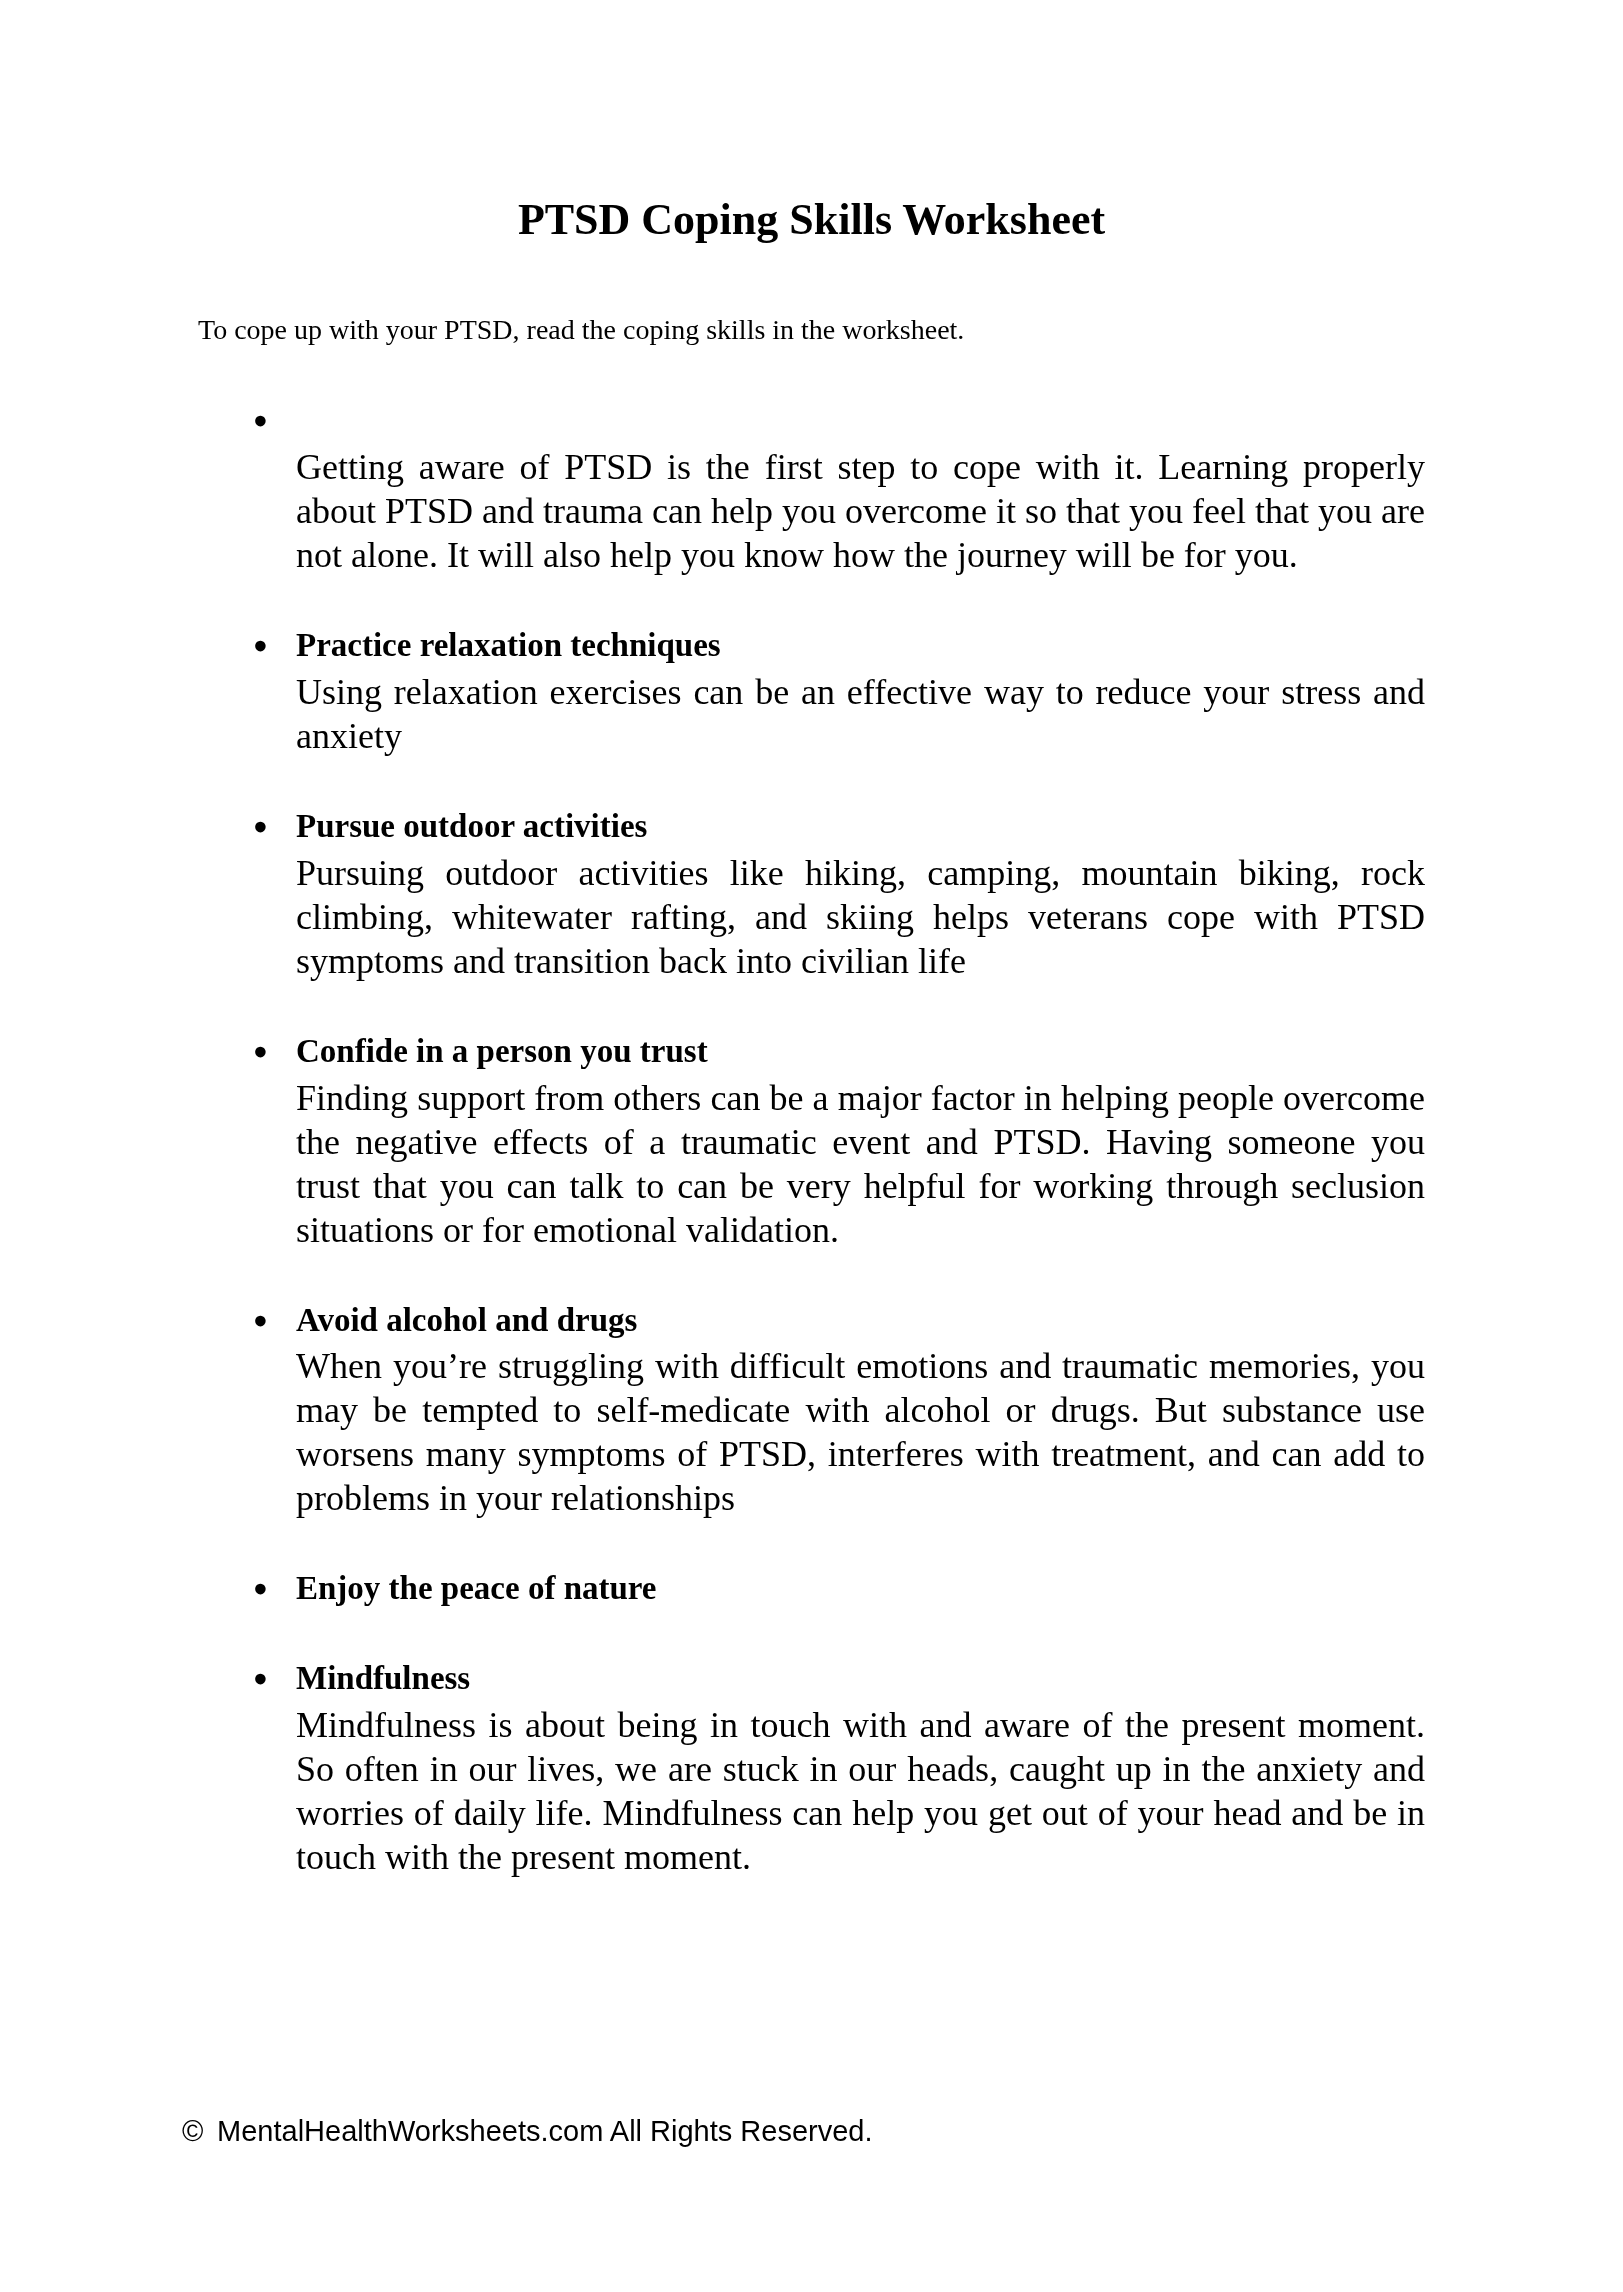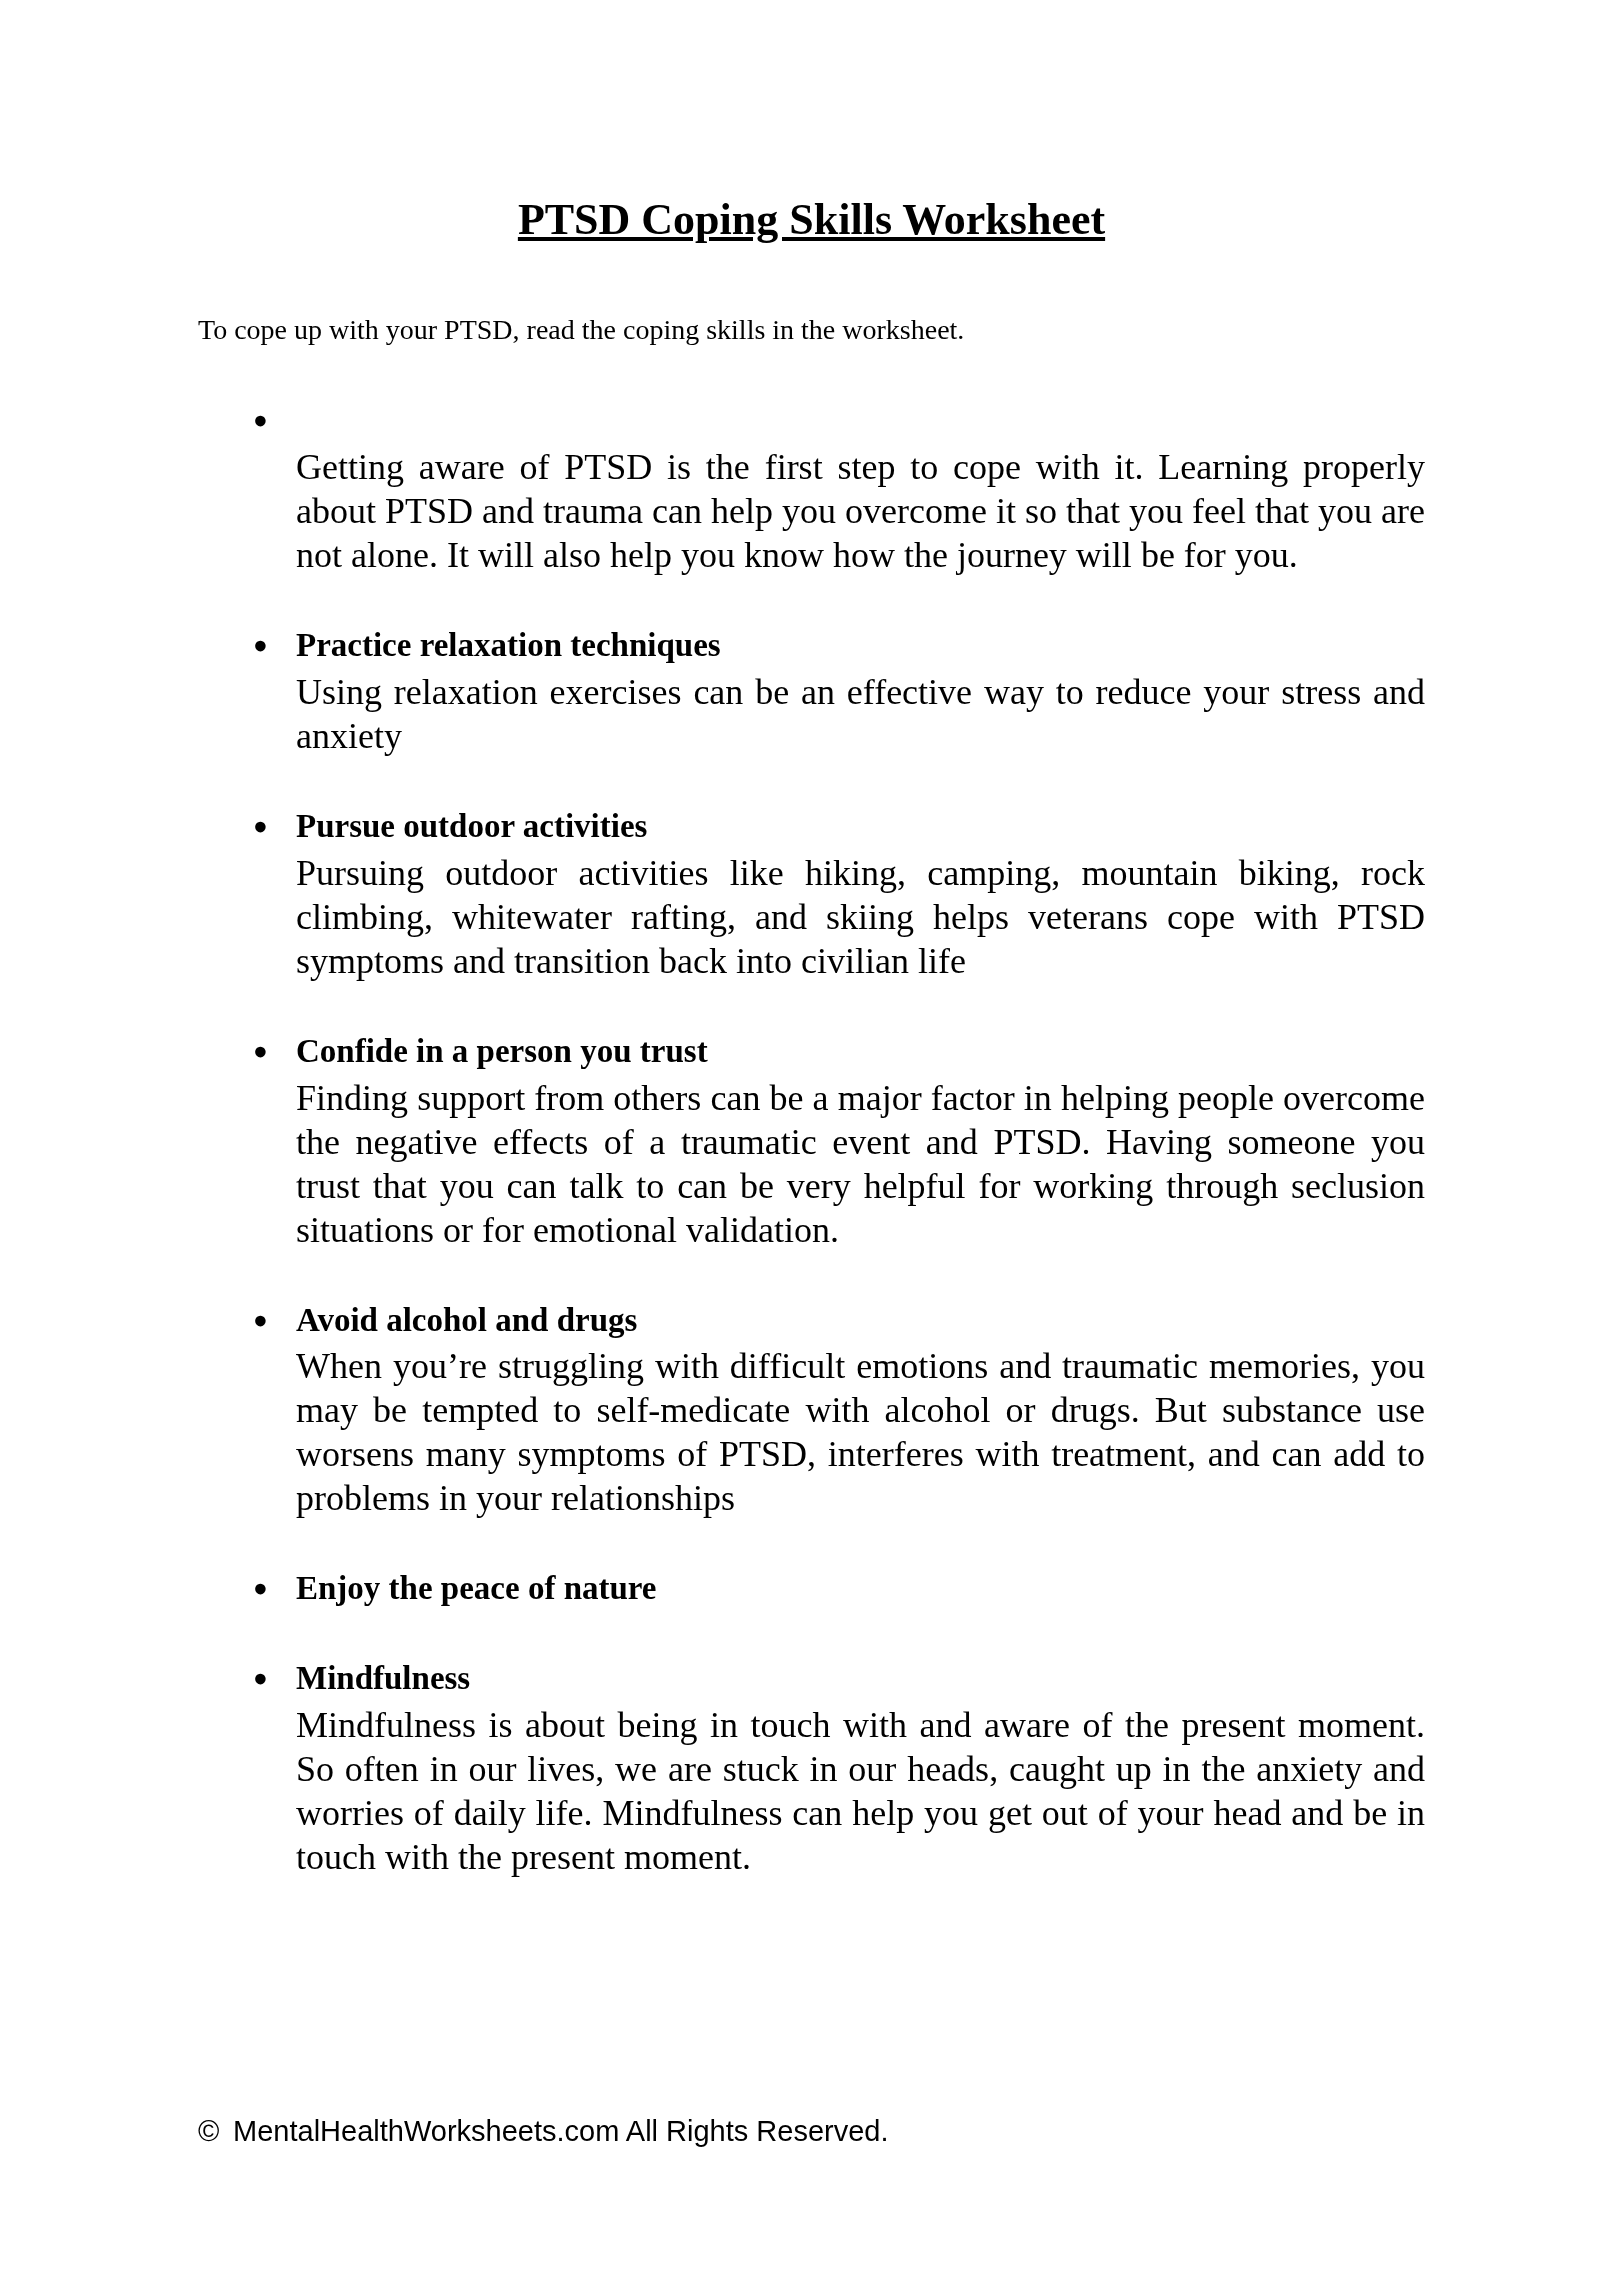--- a/index.html
+++ b/index.html
@@ -17,21 +17,20 @@
     box-sizing: border-box;
     padding: 198px 198px 0 198px;
     overflow: hidden;
   }
   .doc-title {
     margin: 0;
     font-size: 44px;
     line-height: 44px;
     font-weight: bold;
     text-align: center;
-    text-decoration: underline;
   }
   .intro {
     margin: 66px 0 8px 0;
     font-size: 28px;
     line-height: 44px;
   }
   .sections {
     margin: 0;
     padding: 0;
     list-style: none;
@@ -56,21 +55,21 @@
     font-weight: bold;
   }
   .body {
     margin: 2.9px 0 0 98px;
     font-size: 36px;
     line-height: 44px;
     text-align: justify;
   }
   .footer {
     position: absolute;
-    left: 198px;
+    left: 182px;
     top: 2109px;
     font-family: "Liberation Sans", "DejaVu Sans", sans-serif;
     font-size: 29px;
     line-height: 44px;
   }
   .footer .copy {
     margin-right: 13.7px;
   }
 </style>
 </head>

